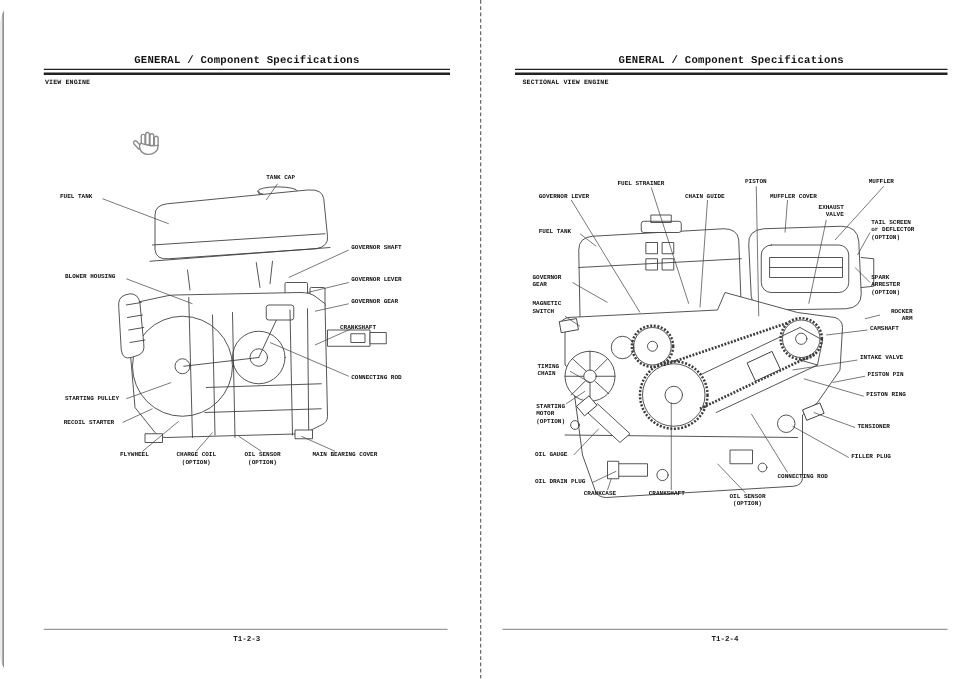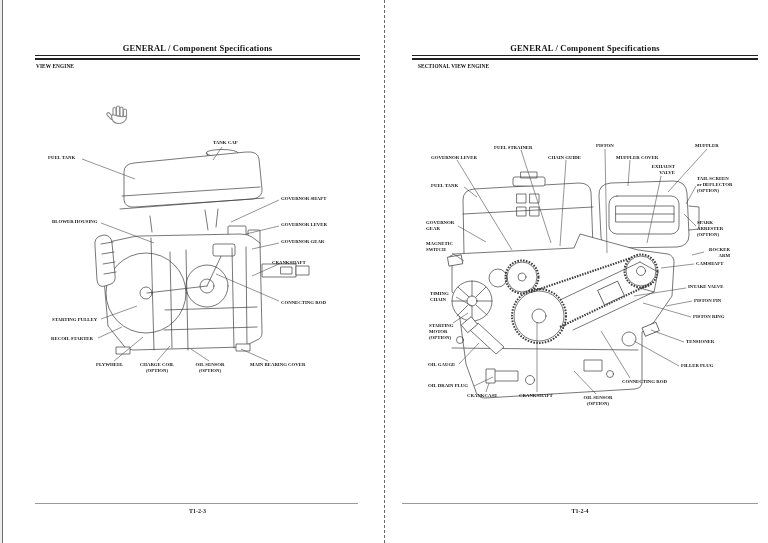--- a/index.html
+++ b/index.html
@@ -1,18 +1,18 @@
 <!DOCTYPE html>
 <html><head>
 <meta charset="utf-8">
 <style>
   html,body{margin:0;padding:0;background:#ffffff;}
   #canvas{
     position:relative;width:768px;height:543px;background:#ffffff;
-    overflow:hidden;font-family:Liberation Serif, serif;color:#161616;
+    overflow:hidden;font-family:Liberation Mono, monospace;color:#161616;border-radius:19px;
   }
   .edge-strip{position:absolute;left:0;top:0;width:2px;height:543px;background:#ececec;border-right:1px solid #707070;}
   .divider{position:absolute;left:384px;top:0;height:543px;width:0;border-left:1px dashed #6a6a6a;}
   .page-title{position:absolute;font-weight:bold;font-size:8.5px;letter-spacing:.2px;text-align:center;color:#141414;}
   .header-rule{position:absolute;height:2px;border-top:1px solid #222;border-bottom:2px solid #222;box-sizing:content-box;}
   .section-label{position:absolute;font-weight:bold;font-size:5.3px;color:#101010;letter-spacing:.1px;}
   .footer-rule{position:absolute;height:0;border-top:1.5px solid #9a9a9a;}
   .page-number{position:absolute;font-weight:bold;font-size:6px;text-align:center;color:#222;}
   .callout{position:absolute;font-weight:bold;font-size:4.8px;line-height:1.2;white-space:pre-line;color:#141414;z-index:5;}
   .watermark{position:absolute;font-weight:bold;font-size:23.5px;letter-spacing:-.3px;z-index:30;text-shadow:.4px .4px 0 rgba(110,80,0,.35);}

